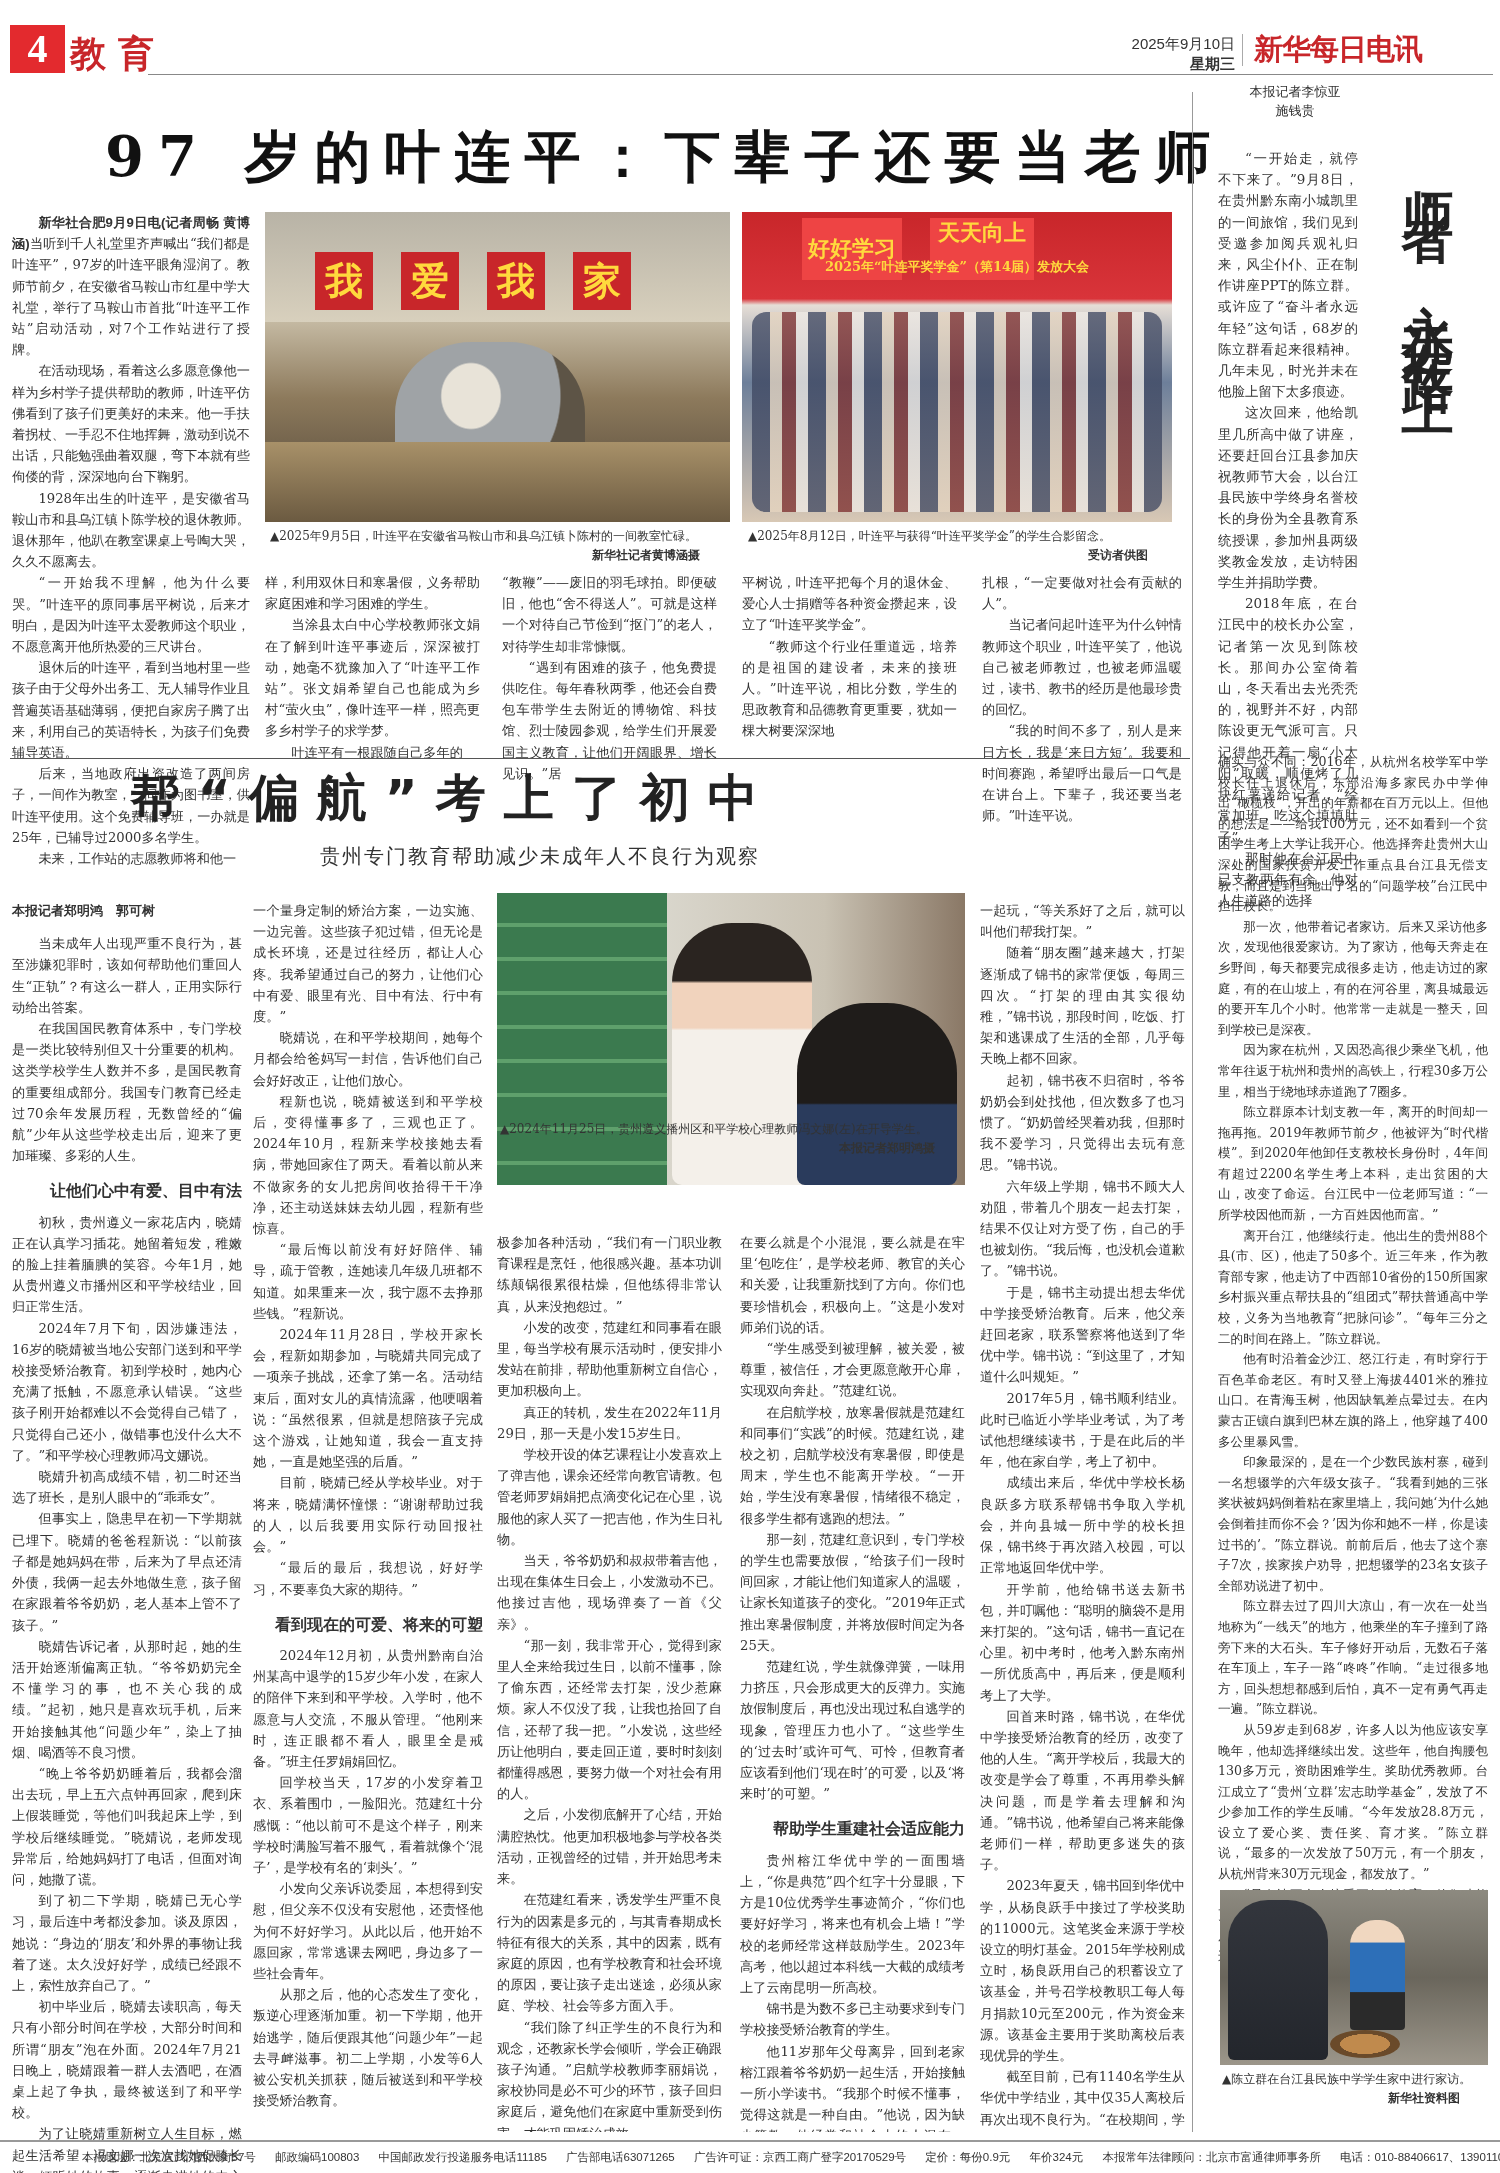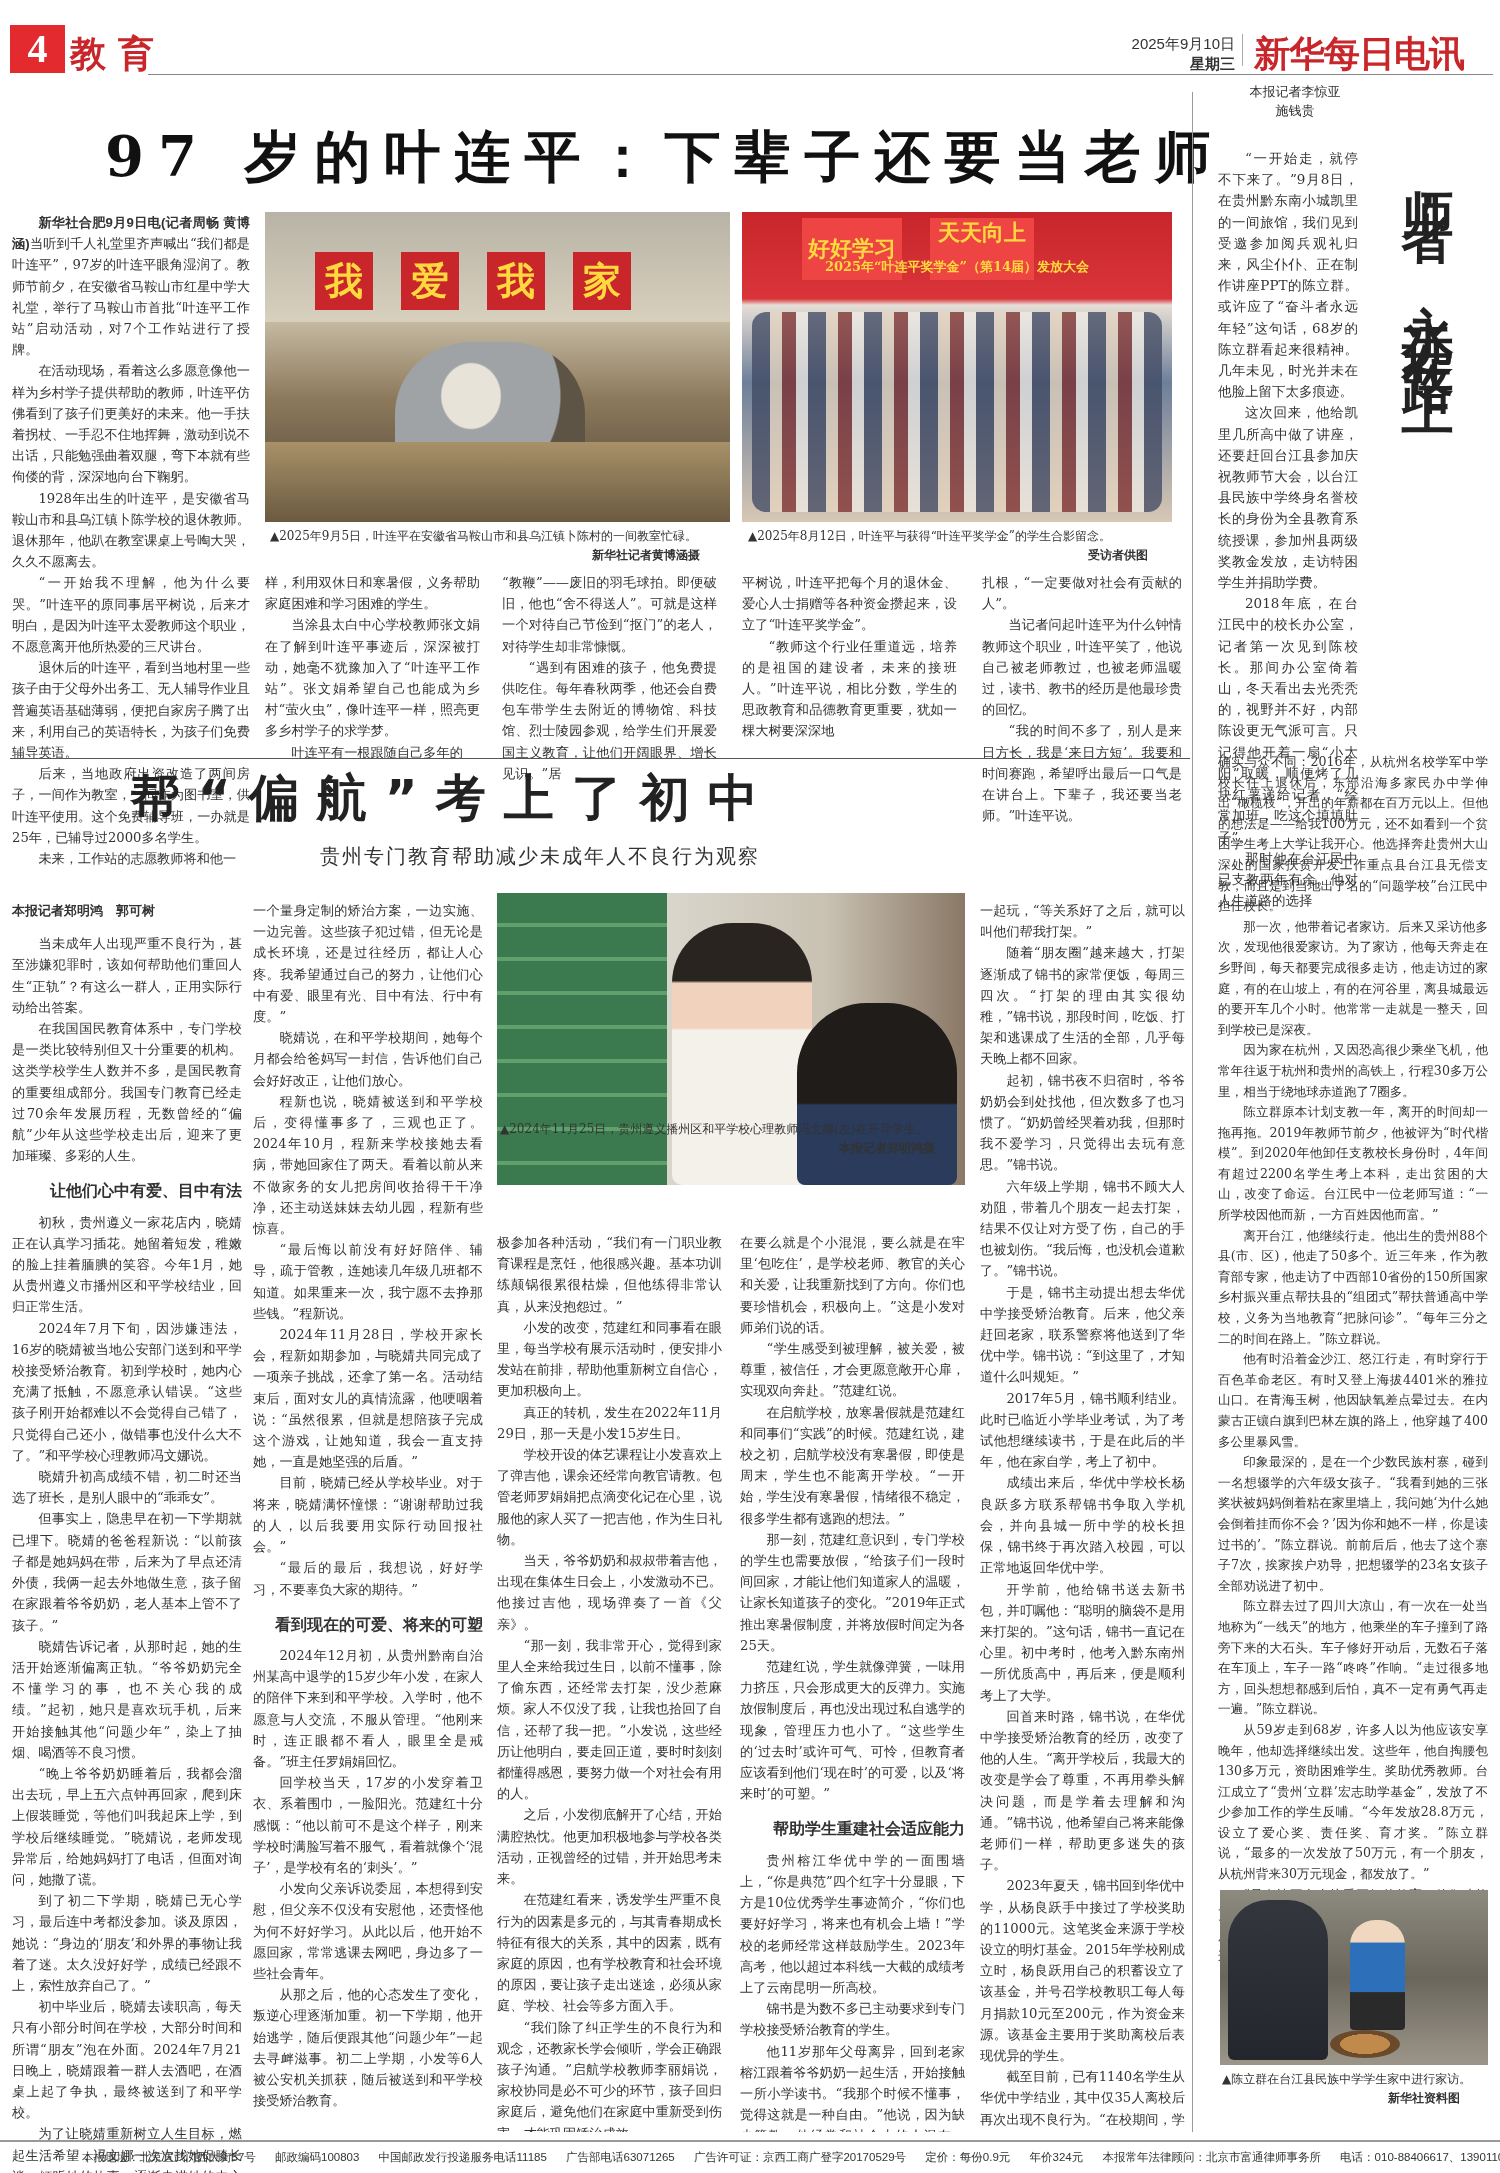--- a/index.html
+++ b/index.html
@@ -3,21 +3,21 @@
 <meta charset="utf-8">
 <style>
 *{box-sizing:border-box;margin:0;padding:0}
 body{width:1500px;height:2173px;background:#fff;font-family:"DejaVu Serif","Liberation Serif",serif;color:#222;position:relative;overflow:hidden}
 .abs{position:absolute}
 .pagebox{position:absolute;left:10px;top:25px;width:55px;height:48px;background:#e32a2e;color:#fff;font-family:"Liberation Serif",serif;font-weight:bold;font-size:40px;text-align:center;line-height:48px}
 .section{position:absolute;left:70px;top:30px;font-size:36px;color:#c8262a;font-weight:bold;letter-spacing:12px;font-family:"DejaVu Serif",serif}
 .hdrline{position:absolute;left:148px;top:74px;width:1345px;height:1px;background:#888}
 .date{position:absolute;left:1090px;top:34px;text-align:right;font-family:"Liberation Sans",sans-serif;font-size:15px;color:#333;line-height:20px;width:145px}
 .vsep{position:absolute;left:1242px;top:34px;width:1px;height:32px;background:#aaa}
-.brand{position:absolute;left:1254px;top:30px;font-size:36px;color:#c8262a;font-weight:bold;font-family:Liberation Sans, sans-serif;letter-spacing:-1px}
+.brand{position:absolute;left:1254px;top:30px;font-size:29px;color:#c8262a;font-weight:bold;font-family:Liberation Sans, sans-serif;letter-spacing:-1px}
 .title1{position:absolute;left:105px;top:120px;font-size:56px;font-weight:bold;letter-spacing:14px;color:#111}
 .col{position:absolute;font-size:13.2px;line-height:21.2px;text-align:justify;color:#333}
 .col p{text-indent:2em}
 .col p.noi{text-indent:0}
 .dateline{font-weight:bold;font-family:"Liberation Sans",sans-serif}
 .byline{font-family:"Liberation Sans",sans-serif;font-weight:bold;font-size:13px}
 .photo{position:absolute;overflow:hidden}
 .cap{position:absolute;font-size:12px;line-height:19px;color:#333}
 .cap .credit{font-family:"Liberation Sans",sans-serif;font-weight:bold;float:right;margin-right:30px}
 .vtitle{position:absolute;left:1392px;top:150px;width:80px;font-size:52px;font-weight:bold;line-height:88px;text-align:center;color:#222;writing-mode:vertical-rl;letter-spacing:20px}

